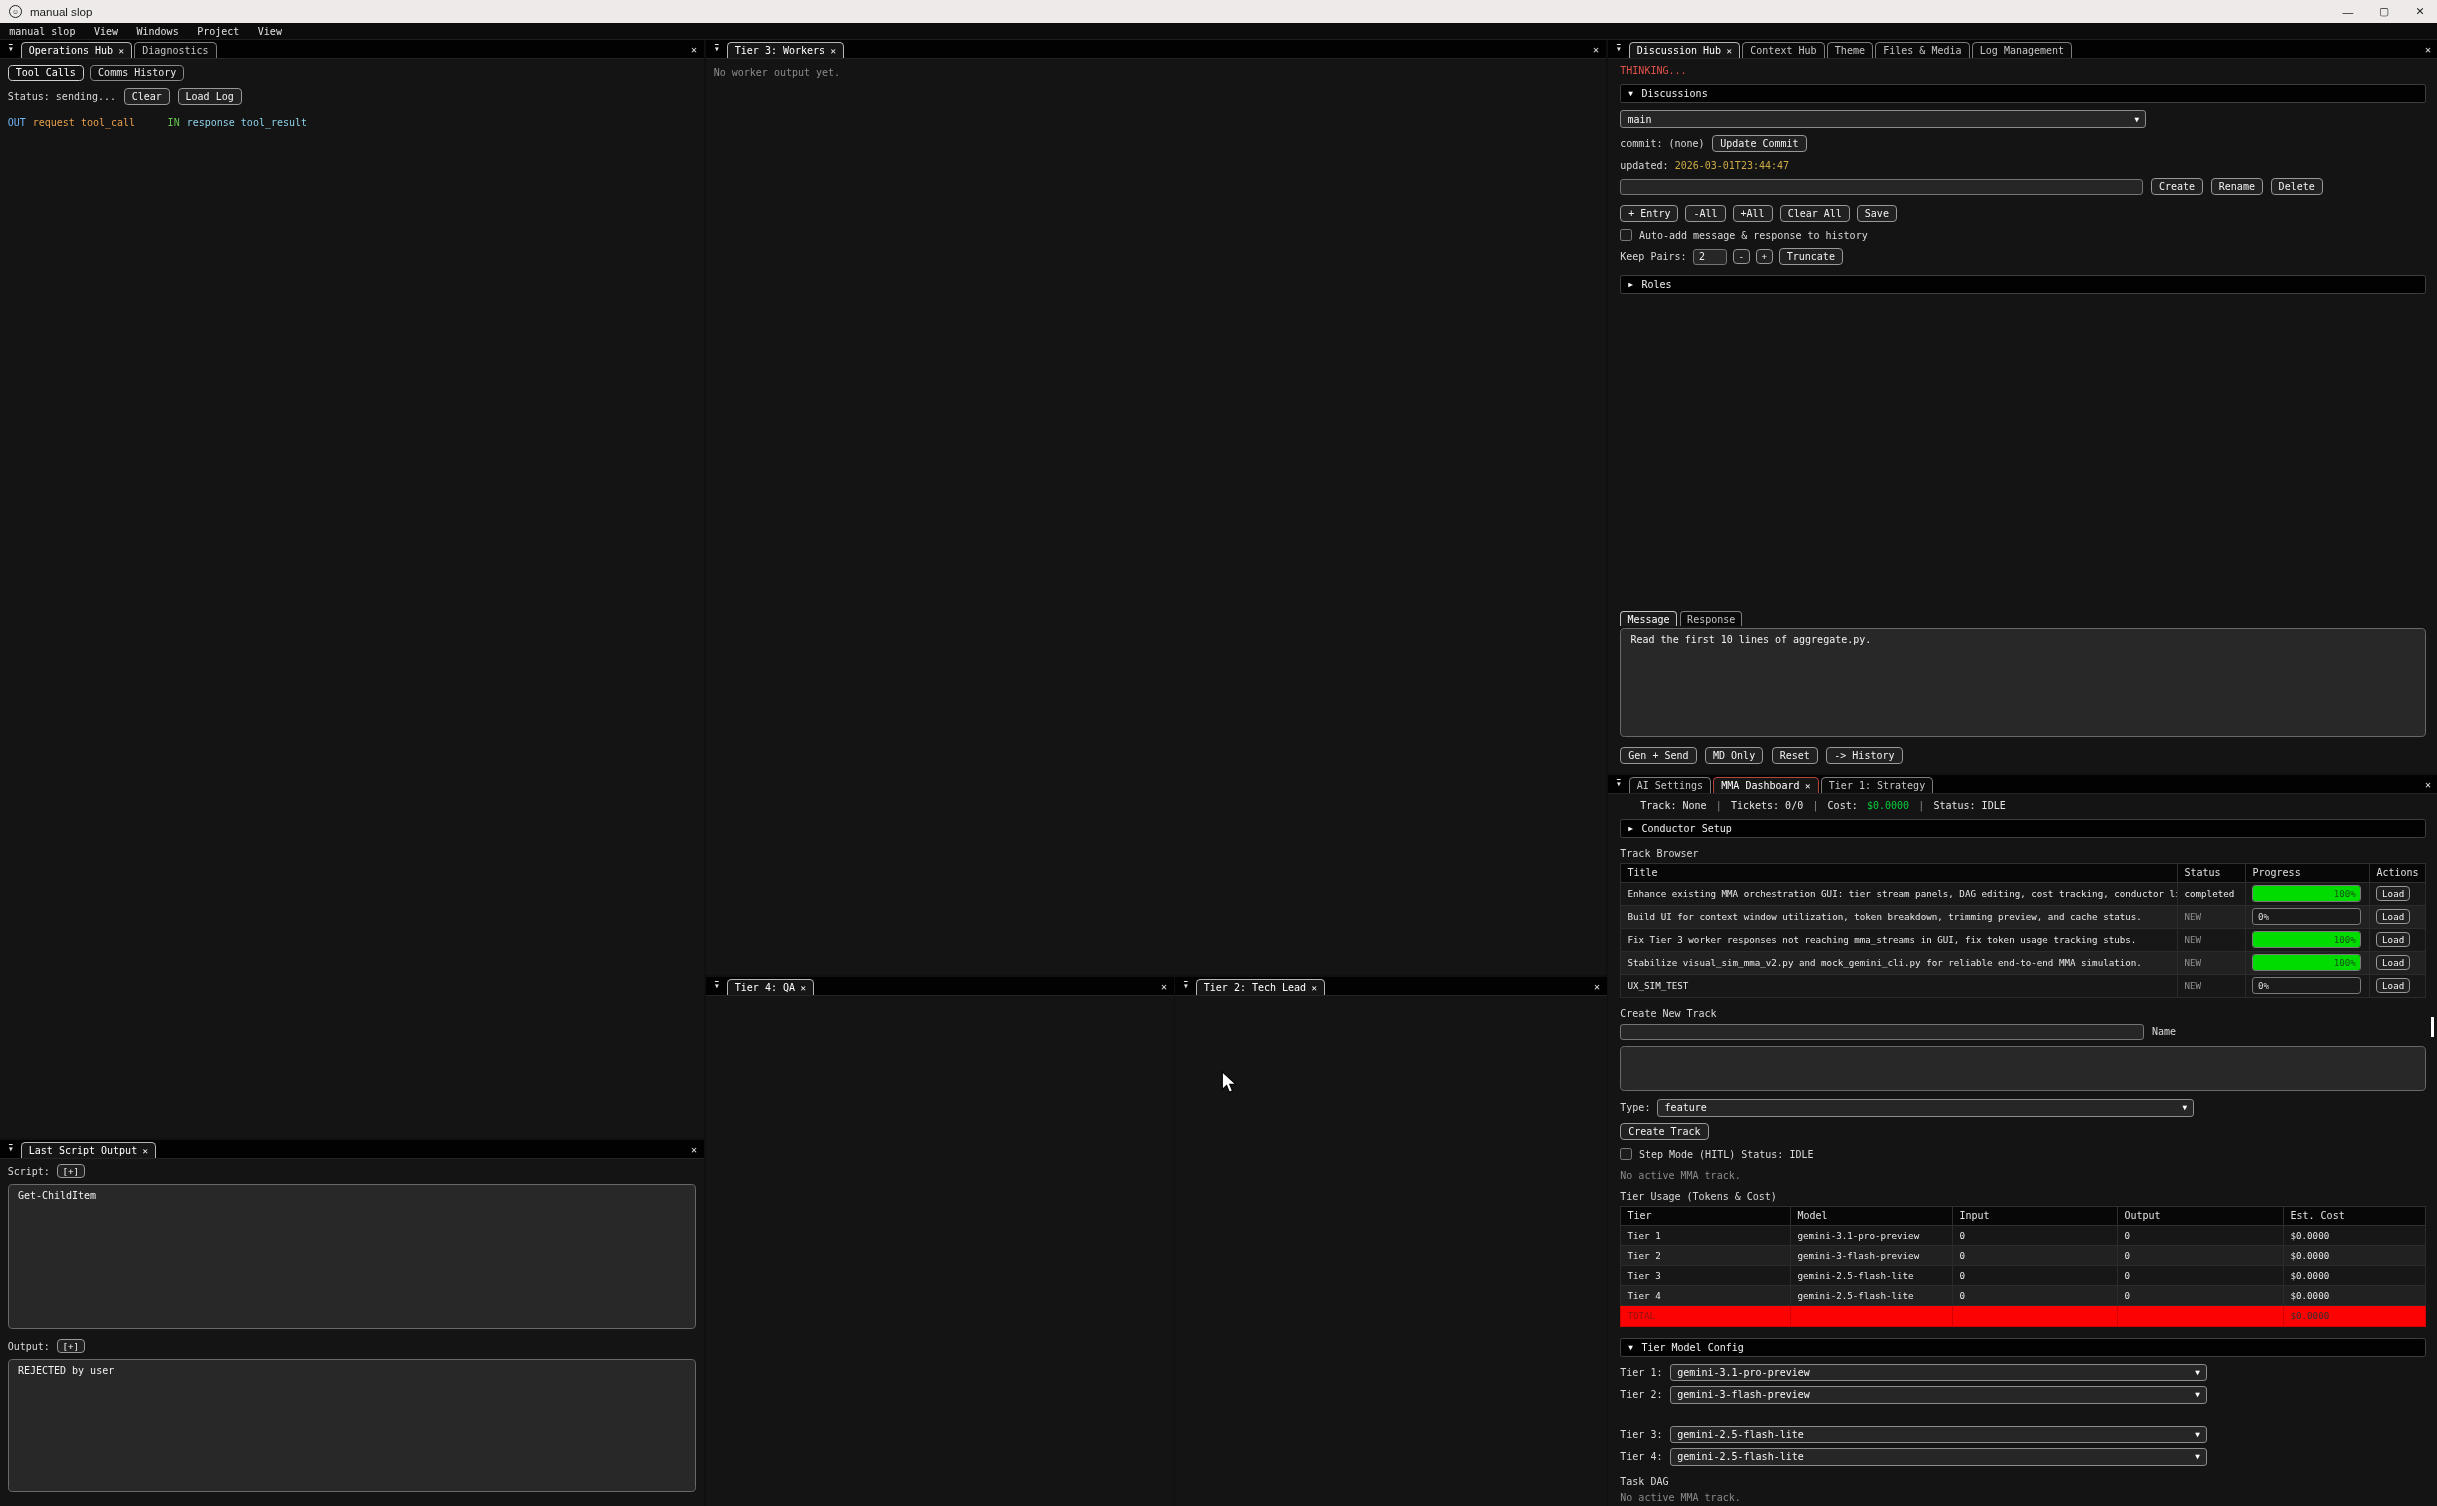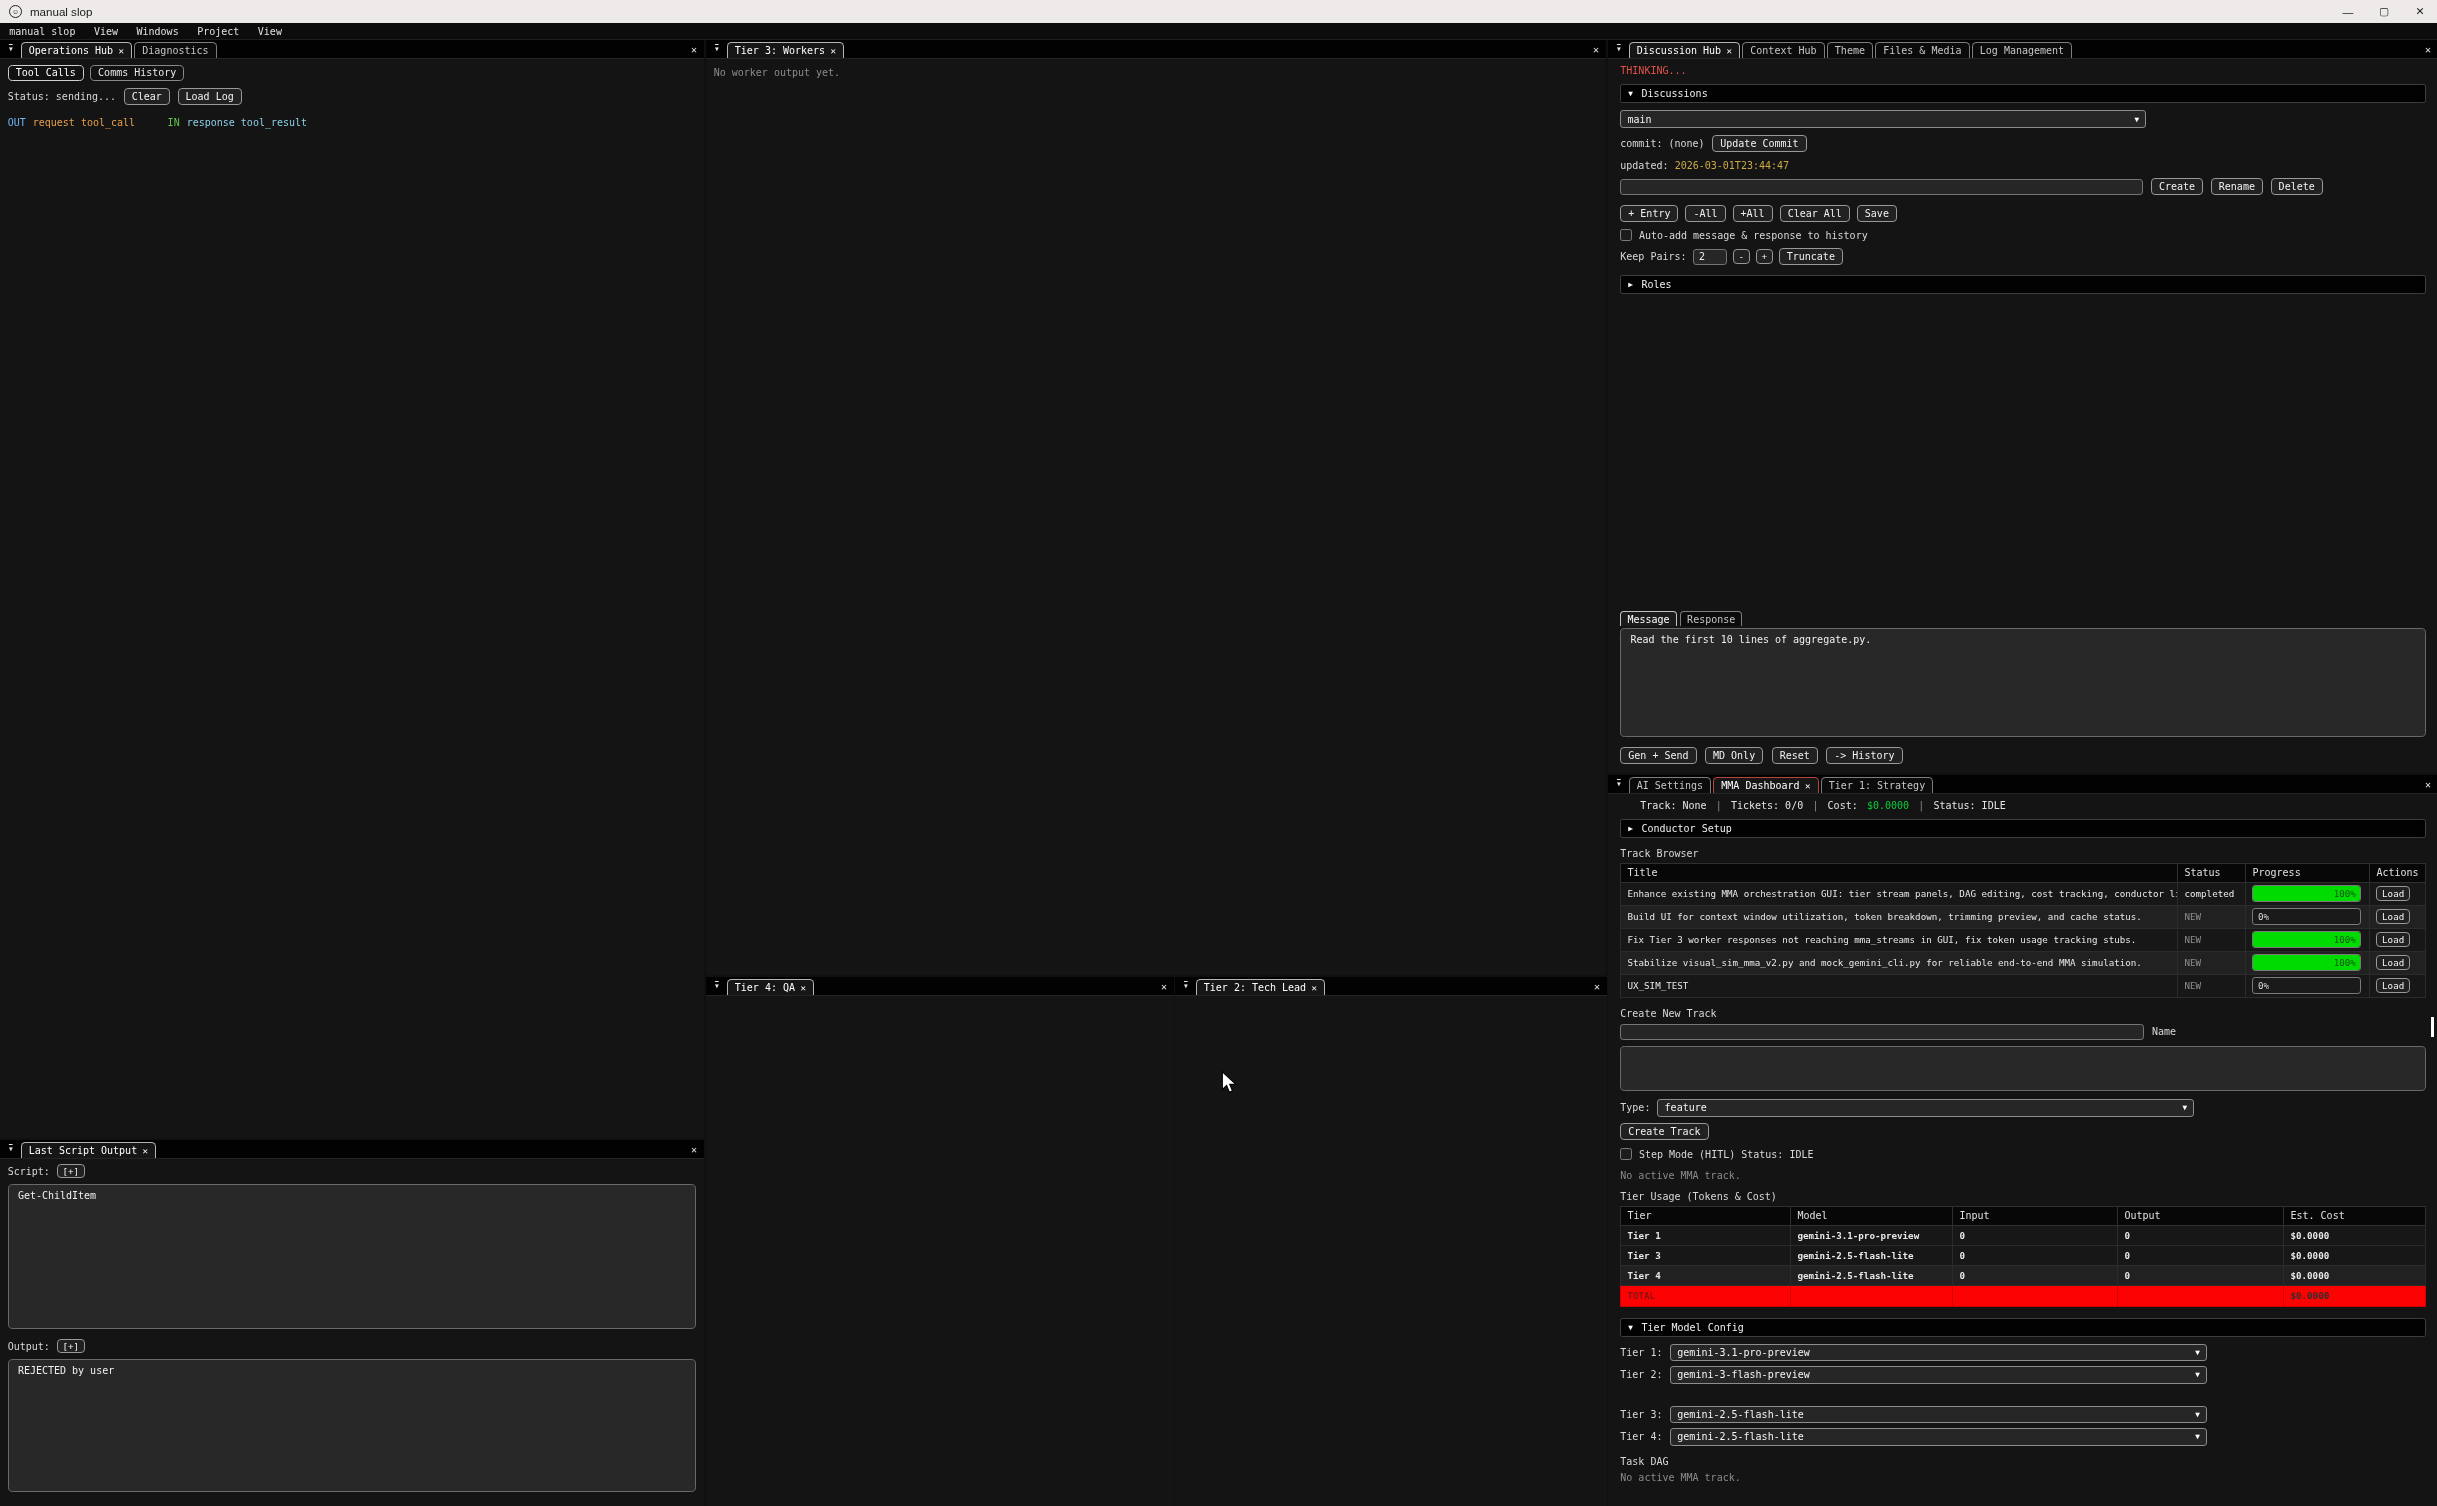--- a/index.html
+++ b/index.html
@@ -44,21 +44,21 @@
     padding:5.4px 9.2px; white-space:pre-wrap; }
   .cb { width:11.6px; height:11.6px; border:0.8px solid #7a7a7a; border-radius:2.3px; background:#1c1c1c; flex:none; }
   .row { display:flex; align-items:center; }
   .dim { color:#8a8a8a; }
   .lbl { color:#d8d8d8; font-size:10px; }
   .tbl { border-collapse:collapse; width:100%; table-layout:fixed; font-size:9.2px; color:#e8e8e8; }
   .tbl th { text-align:left; font-weight:normal; background:#070707; border:0.8px solid #2f2f2f; padding:0 6.2px;
     height:19px; color:#e0e0e0; font-size:10px; }
   .tbl td { border:0.8px solid #2b2b2b; padding:0 6.2px; overflow:hidden; white-space:nowrap; }
   .trackrow td { height:23px; }
-  .usagerow td { height:20px;font-weight:bold; }
+  .usagerow td { height:20px; }
   .tbl tr.odd td { background:#171717; }
   .tbl tr.even td { background:#212121; }
   .statusNEW { color:#8f8f8f;margin-top:41px; }
   .statusdone { color:#ececec; }
   .pbar { position:relative; height:17px; border:0.8px solid #7a7a7a; border-radius:3.1px; background:#1a1a1a;
     overflow:hidden; width:109px; }
   .pbar .fill { position:absolute; left:0; top:0; bottom:0; background:#00dc00; width:0; }
   .pbar .plbl { position:absolute; top:1.5px; font-size:9.2px; left:4.6px; color:#dcdcdc; }
   .pbar.full .plbl { left:auto; right:4.6px; color:#145214; }
   .totalrow td { background:#fd0202 !important; height:21px; border-color:#d40000; }
@@ -406,20 +406,27 @@
         <th>Output</th>
         <th>Est. Cost</th>
       </tr>
       <tr class="usagerow odd">
         <td>Tier 1</td>
         <td>gemini-3.1-pro-preview</td>
         <td>0</td>
         <td>0</td>
         <td>$0.0000</td>
       </tr>
+      <tr class="usagerow even">
+        <td>Tier 2</td>
+        <td>gemini-3-flash-preview</td>
+        <td>0</td>
+        <td>0</td>
+        <td>$0.0000</td>
+      </tr>
       <tr class="usagerow odd">
         <td>Tier 3</td>
         <td>gemini-2.5-flash-lite</td>
         <td>0</td>
         <td>0</td>
         <td>$0.0000</td>
       </tr>
       <tr class="usagerow even">
         <td>Tier 4</td>
         <td>gemini-2.5-flash-lite</td>

